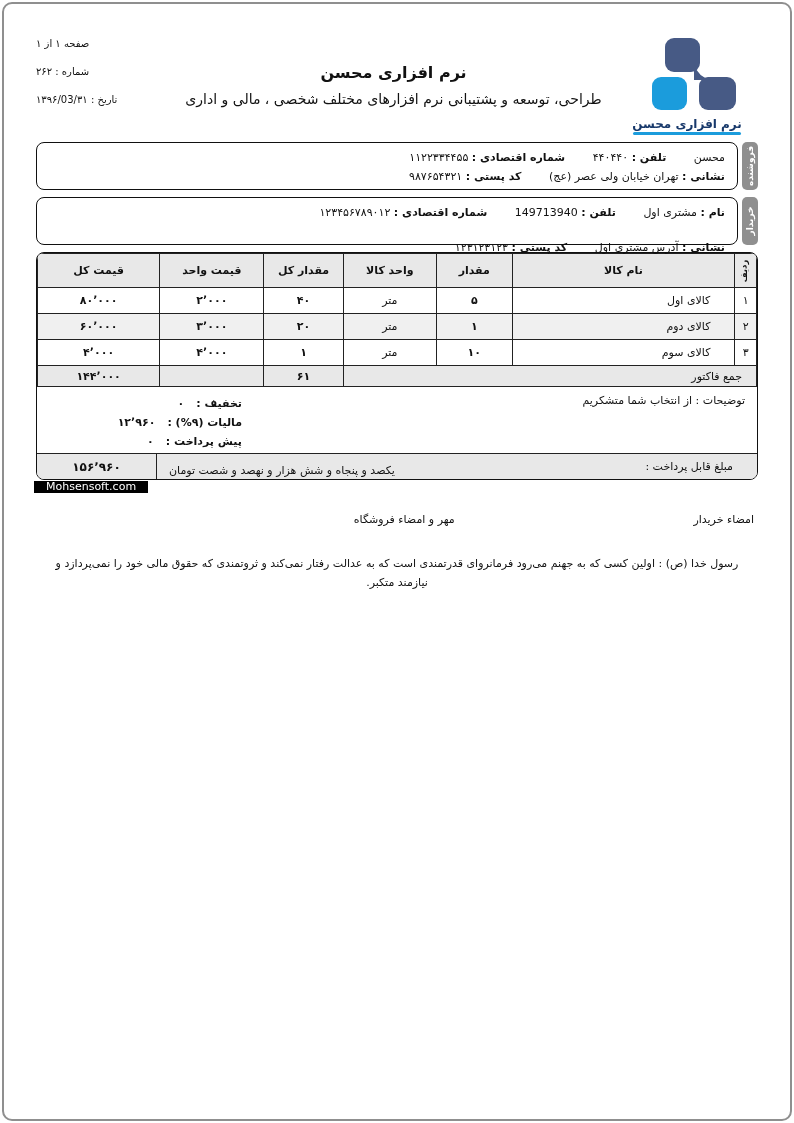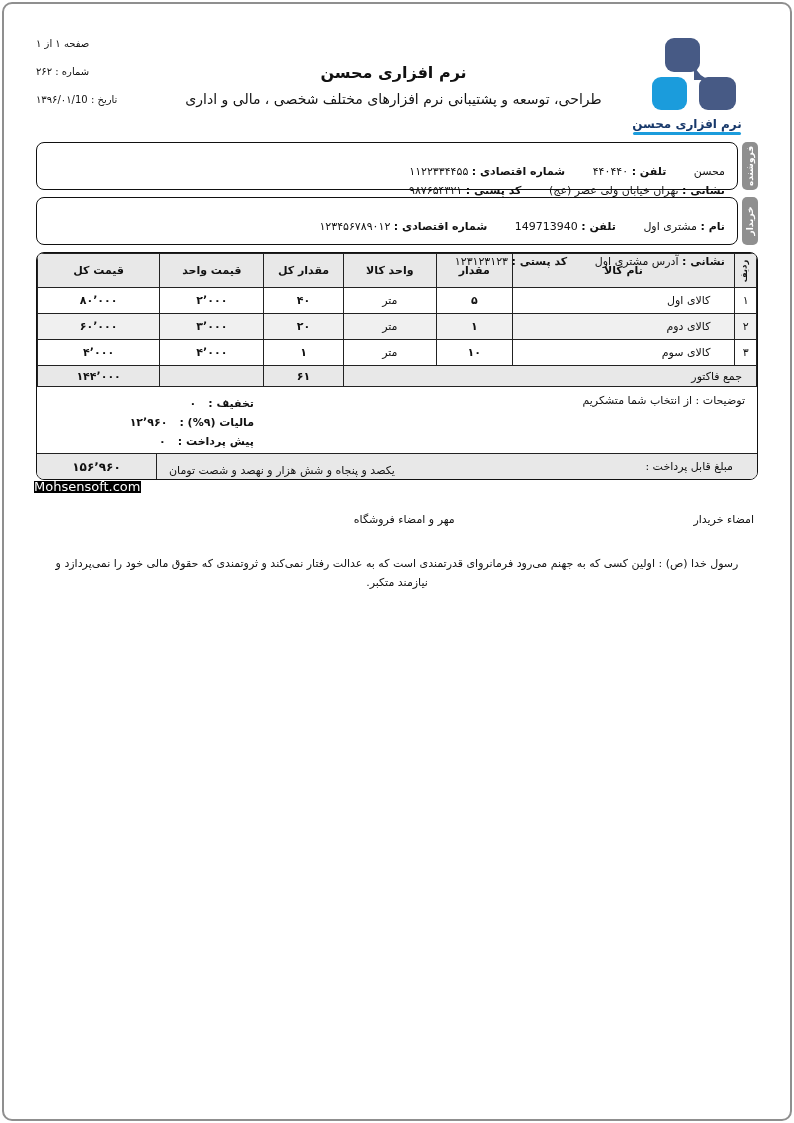--- a/index.html
+++ b/index.html
@@ -34,54 +34,54 @@
     position:absolute; top:0; bottom:0; left:0; right:20px;
     border:1.4px solid #111; border-radius:8px;
     padding:4px 12px; font-size:11px; background:#fff;
   }
   .party .ptab {
     position:absolute; top:0; bottom:0; right:0; width:16px;
     background:#8f8f8f; border-radius:5px; color:#fff;
     display:flex; align-items:center; justify-content:center;
   }
   .party .ptab span { transform:rotate(-90deg); font-size:9px; font-weight:bold; white-space:nowrap; letter-spacing:1px; }
-  .party .line { margin-top:18px; white-space:nowrap; }
+  .party .line { margin-top:4px; white-space:nowrap; }
   .party .seg { margin-left:24px; }
   .lbl { font-weight:bold; }
 
   
   .invoice { margin-top:7px; border:1.6px solid #111; border-radius:8px; overflow:hidden; background:#fff; }
   table { width:100%; border-collapse:collapse; table-layout:fixed; font-size:11px; }
   th, td { border:1px solid #222; overflow:hidden; }
   thead th { background:#e8e8e8; height:34px; font-weight:bold; }
   th.radif { padding:0; }
   .vert { display:inline-block; transform:rotate(-90deg); font-size:8.5px; white-space:nowrap; }
   tbody td { height:26px; text-align:center; }
   td.item { text-align:right; padding-right:24px; }
   td.num  { font-weight:bold; }
   tr.alt td { background:#f0f0f0; }
   tr.total td { background:#e8e8e8; height:21px; }
   td.total-label { text-align:right; padding-right:14px; }
 
   
   .notes { position:relative; height:66px; padding:7px 12px; font-size:11px; }
-  .notes .stack { position:absolute; left:62px; top:7px; min-width:155px; text-align:right; }
+  .notes .stack { position:absolute; left:50px; top:7px; min-width:155px; text-align:right; }
   .stack .srow { line-height:19px; }
   .stack .val { font-weight:bold; margin-right:12px; }
 
   
   .payable { display:flex; align-items:stretch; background:#e8e8e8; border-top:1.2px solid #222; height:26px; font-size:11px; }
   .payable .plabel { flex:1; display:flex; align-items:center; padding-right:24px; }
   .payable .words  { display:flex; align-items:center; padding:16px 12px; }
   .payable .amount { width:120px; border-right:1.2px solid #222; display:flex; align-items:center; justify-content:center; font-weight:bold; font-size:12px; }
 
   
   .watermark {
     direction:ltr; width:max-content; background:#000; color:#fff;
-    font-size:13px; line-height:10px; padding:1px 0;
+    font-size:11px; line-height:10px; padding:1px 12px;
     margin:1px auto 0 0; margin-left:-2px;
   }
   .signs { display:flex; margin-top:20px; font-size:11px; }
   .sign-buyer { width:26%; text-align:right; padding-right:4px; }
   .sign-store { width:46%; text-align:center; }
   .quote { margin:28px auto 0; width:694px; text-align:center; font-size:11px; line-height:1.75; }
 </style>
 </head>
 <body>
 
@@ -103,21 +103,21 @@
     </div>
 
     <div class="center-col">
       <div class="company">نرم افزاری محسن</div>
       <div class="tagline">طراحی، توسعه و پشتیبانی نرم افزارهای مختلف شخصی ، مالی و اداری</div>
     </div>
 
     <div class="meta-col">
       <div>صفحه ۱ از ۱</div>
       <div>شماره : ۲۶۲</div>
-      <div>تاریخ : ۱۳۹۶/۰۱/10</div>
+      <div>تاریخ : ۱۳۹۶/03/۳۱</div>
     </div>
   </div>
 
   <div class="party">
     <div class="pbox">
       <div class="line">
         <span class="seg">محسن</span>
         <span class="seg"><b class="lbl">تلفن :</b> <span>۴۴۰۴۴۰</span></span>
         <span class="seg"><b class="lbl">شماره اقتصادی :</b> <span>۱۱۲۲۳۳۴۴۵۵</span></span>
       </div>

